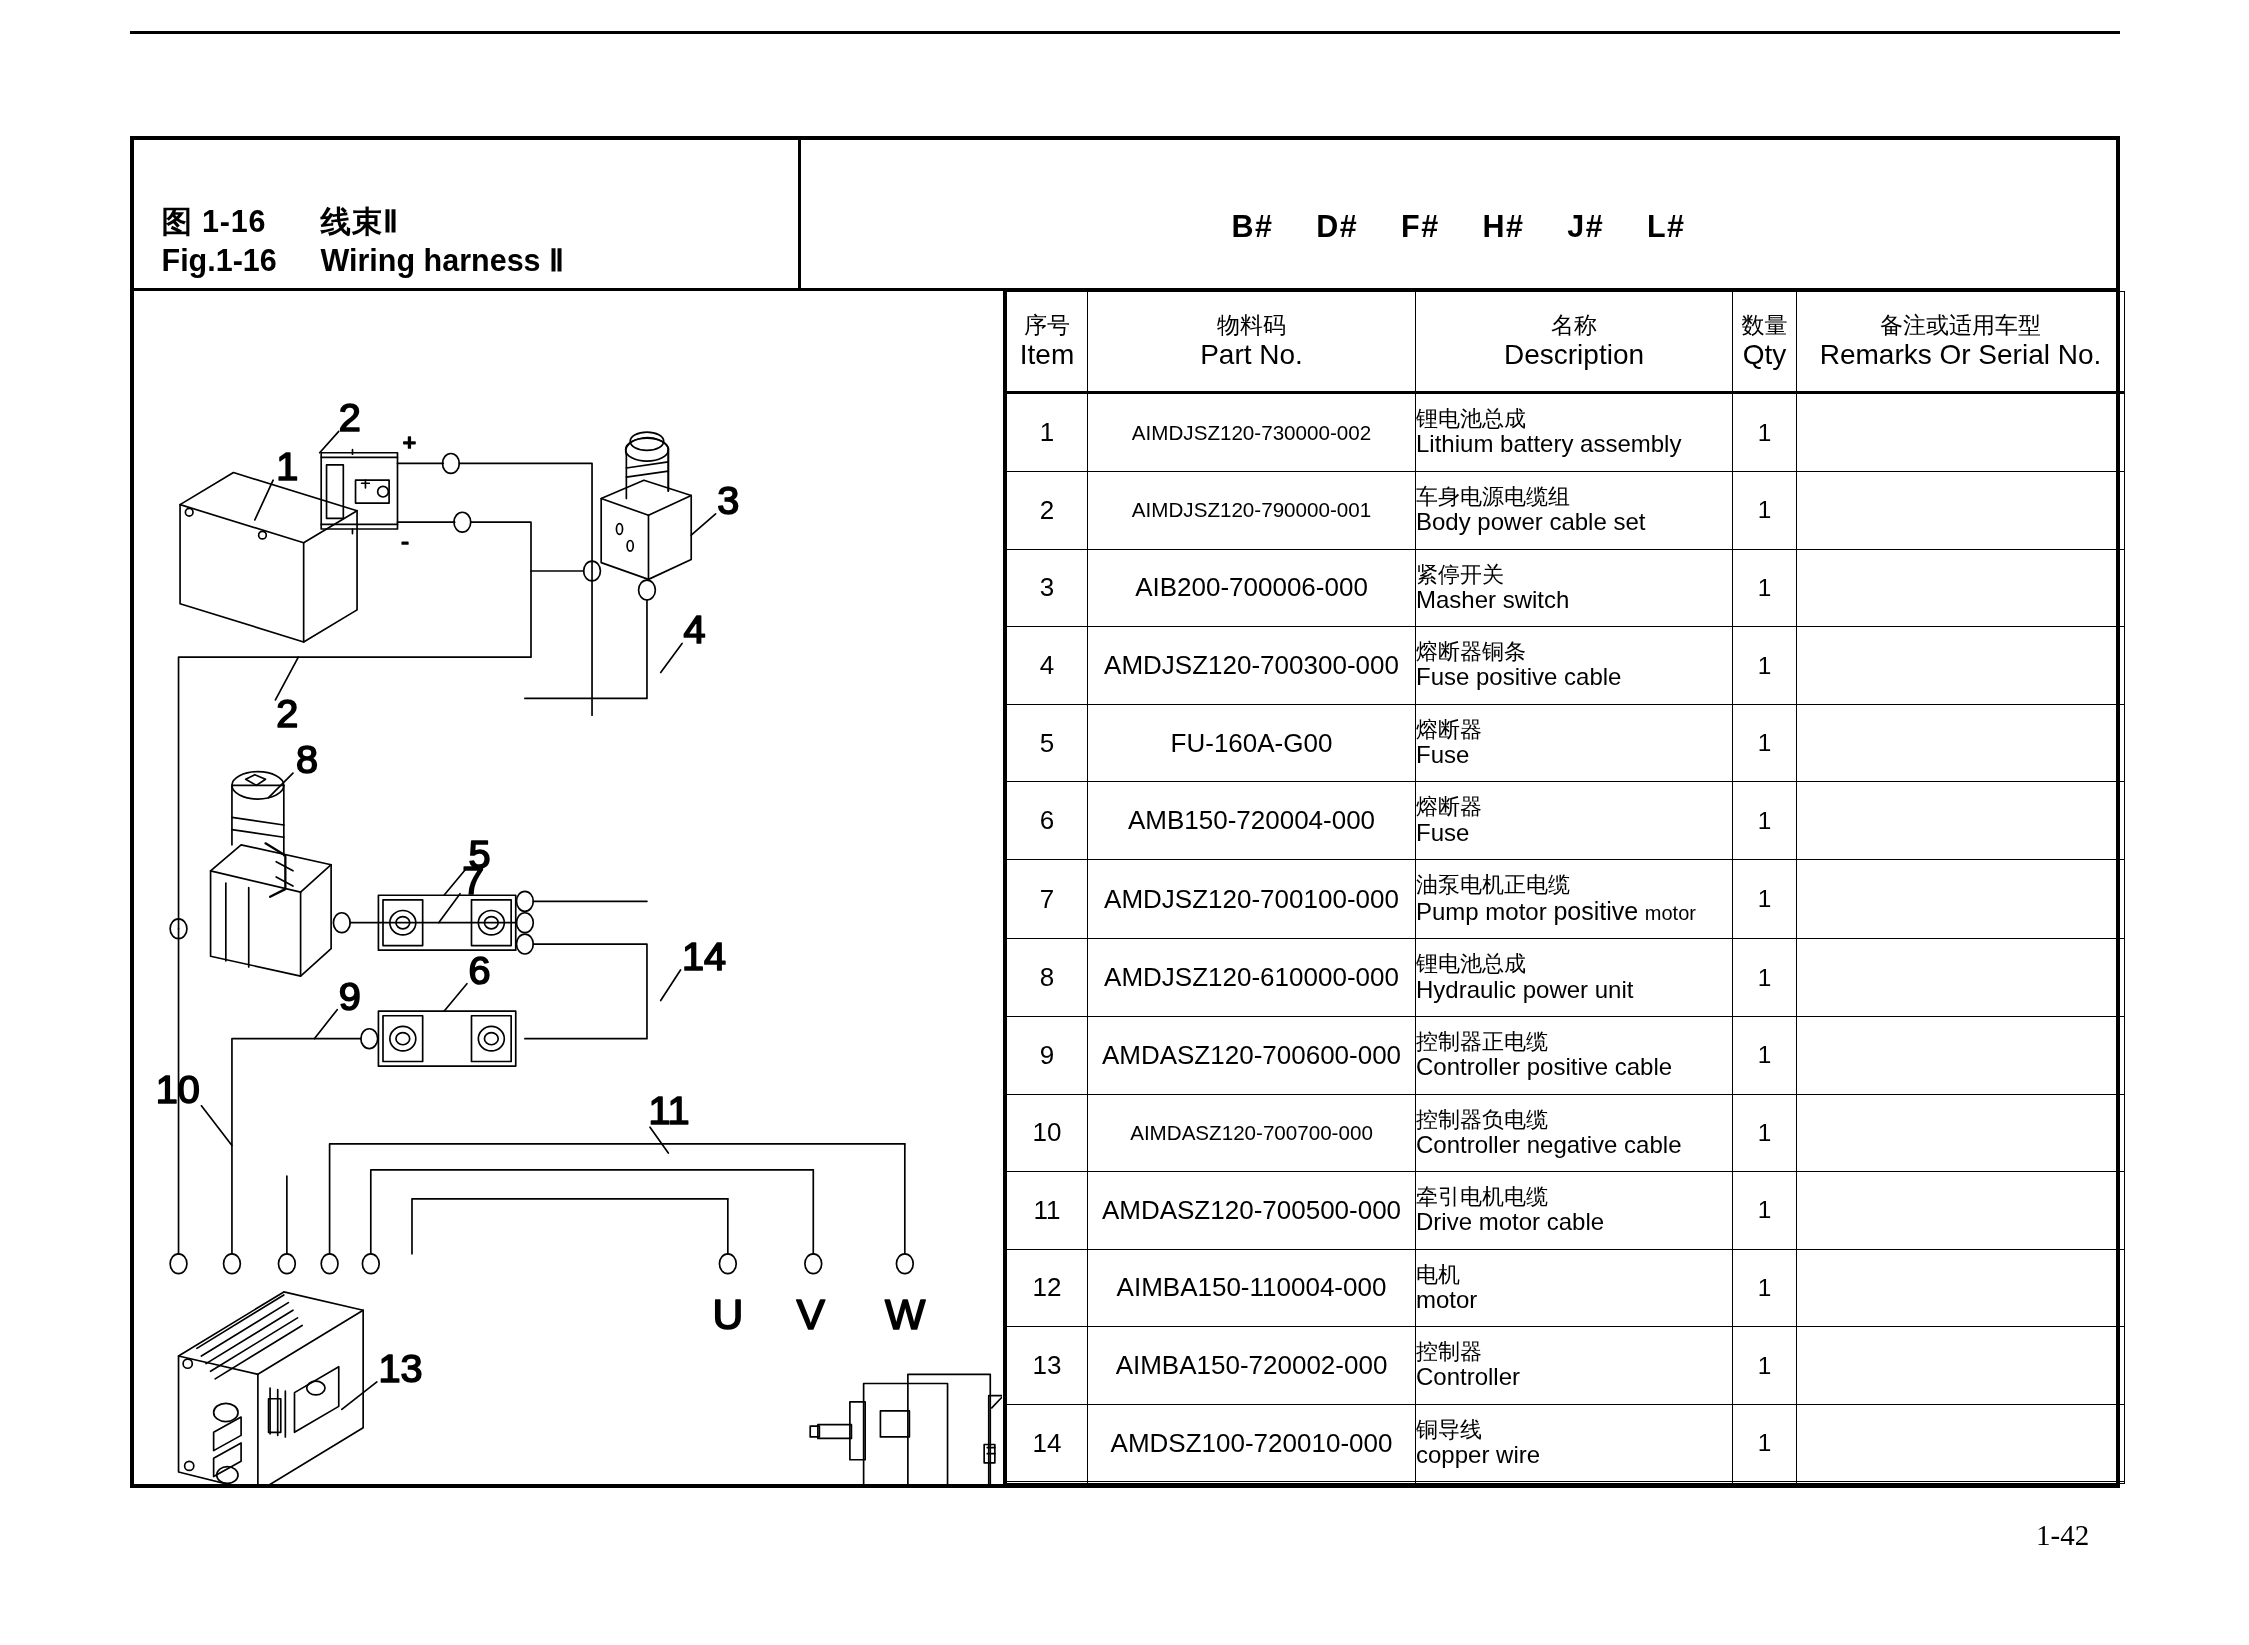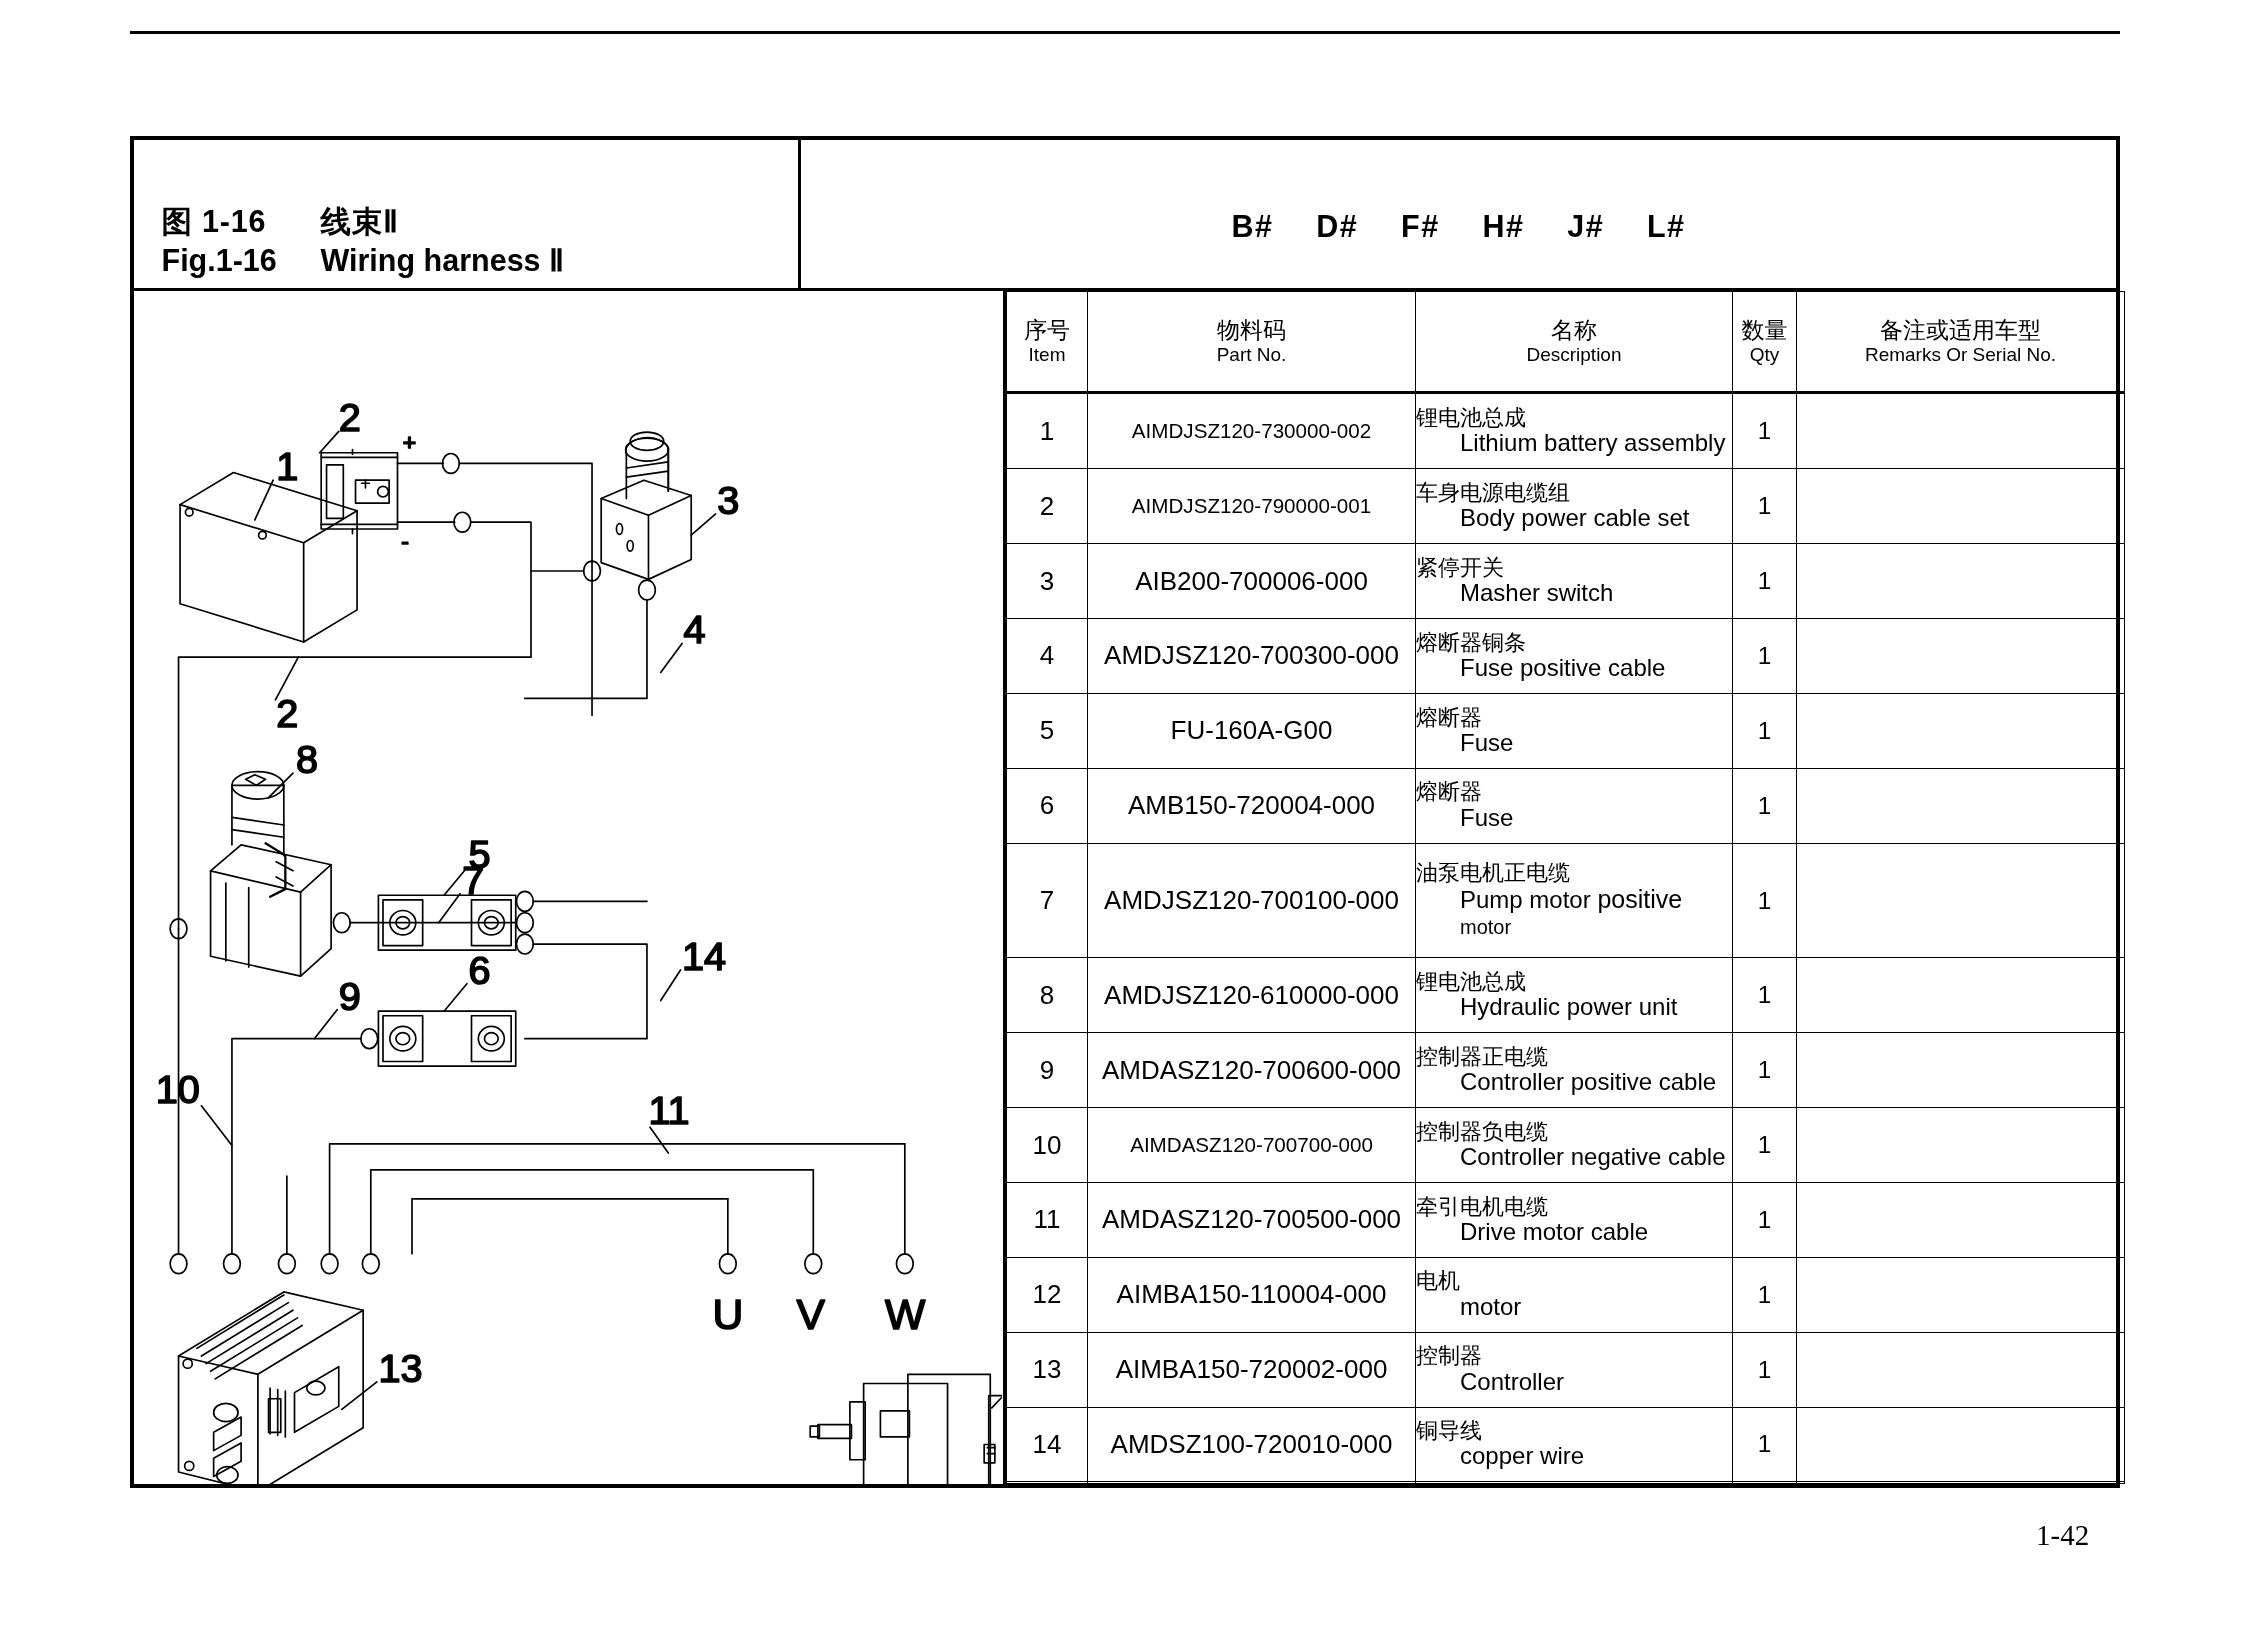--- a/index.html
+++ b/index.html
@@ -37,29 +37,29 @@
   table.parts td,table.parts th{border:1.5px solid #000;padding:0;vertical-align:middle;}
   .c-item{width:81px;}
   .c-part{width:328px;}
   .c-desc{width:317px;}
   .c-qty{width:64px;}
   .c-rem{width:328px;}
 
   thead td{border-bottom:3.1px solid #000 !important;height:99px;}
   .hd{display:flex;flex-direction:column;align-items:center;justify-content:center;line-height:1.12;}
   .hd .cn{font-size:23px;}
-  .hd .en{font-size:19px;}
+  .hd .en{font-size:28px;}
 
   td.item-cell{text-align:center;font-size:26px;}
   td.qty-cell{text-align:center;font-size:24.4px;}
   td.part-cell{text-align:center;font-size:26px;white-space:nowrap;}
   td.part-cell.sm{font-size:20.6px;text-align:center;}
   td.desc-cell{padding-left:7.6px;}
   .desc-cn{font-size:22px;line-height:1.1;}
-  .desc-en{font-size:24px;line-height:1.1;margin-left:44px;}
+  .desc-en{font-size:24px;line-height:1.1;}
   .desc-en .big{font-size:25px;}
   .desc-en .small{font-size:20px;}
 
   
   .pageno{position:absolute;left:2036px;top:1519px;font-family:"Liberation Serif",serif;font-size:29px;}
 
   
   svg.dwg{display:block;}
   svg.dwg text{font-family:"Liberation Sans",sans-serif;fill:#000;}
 </style>

